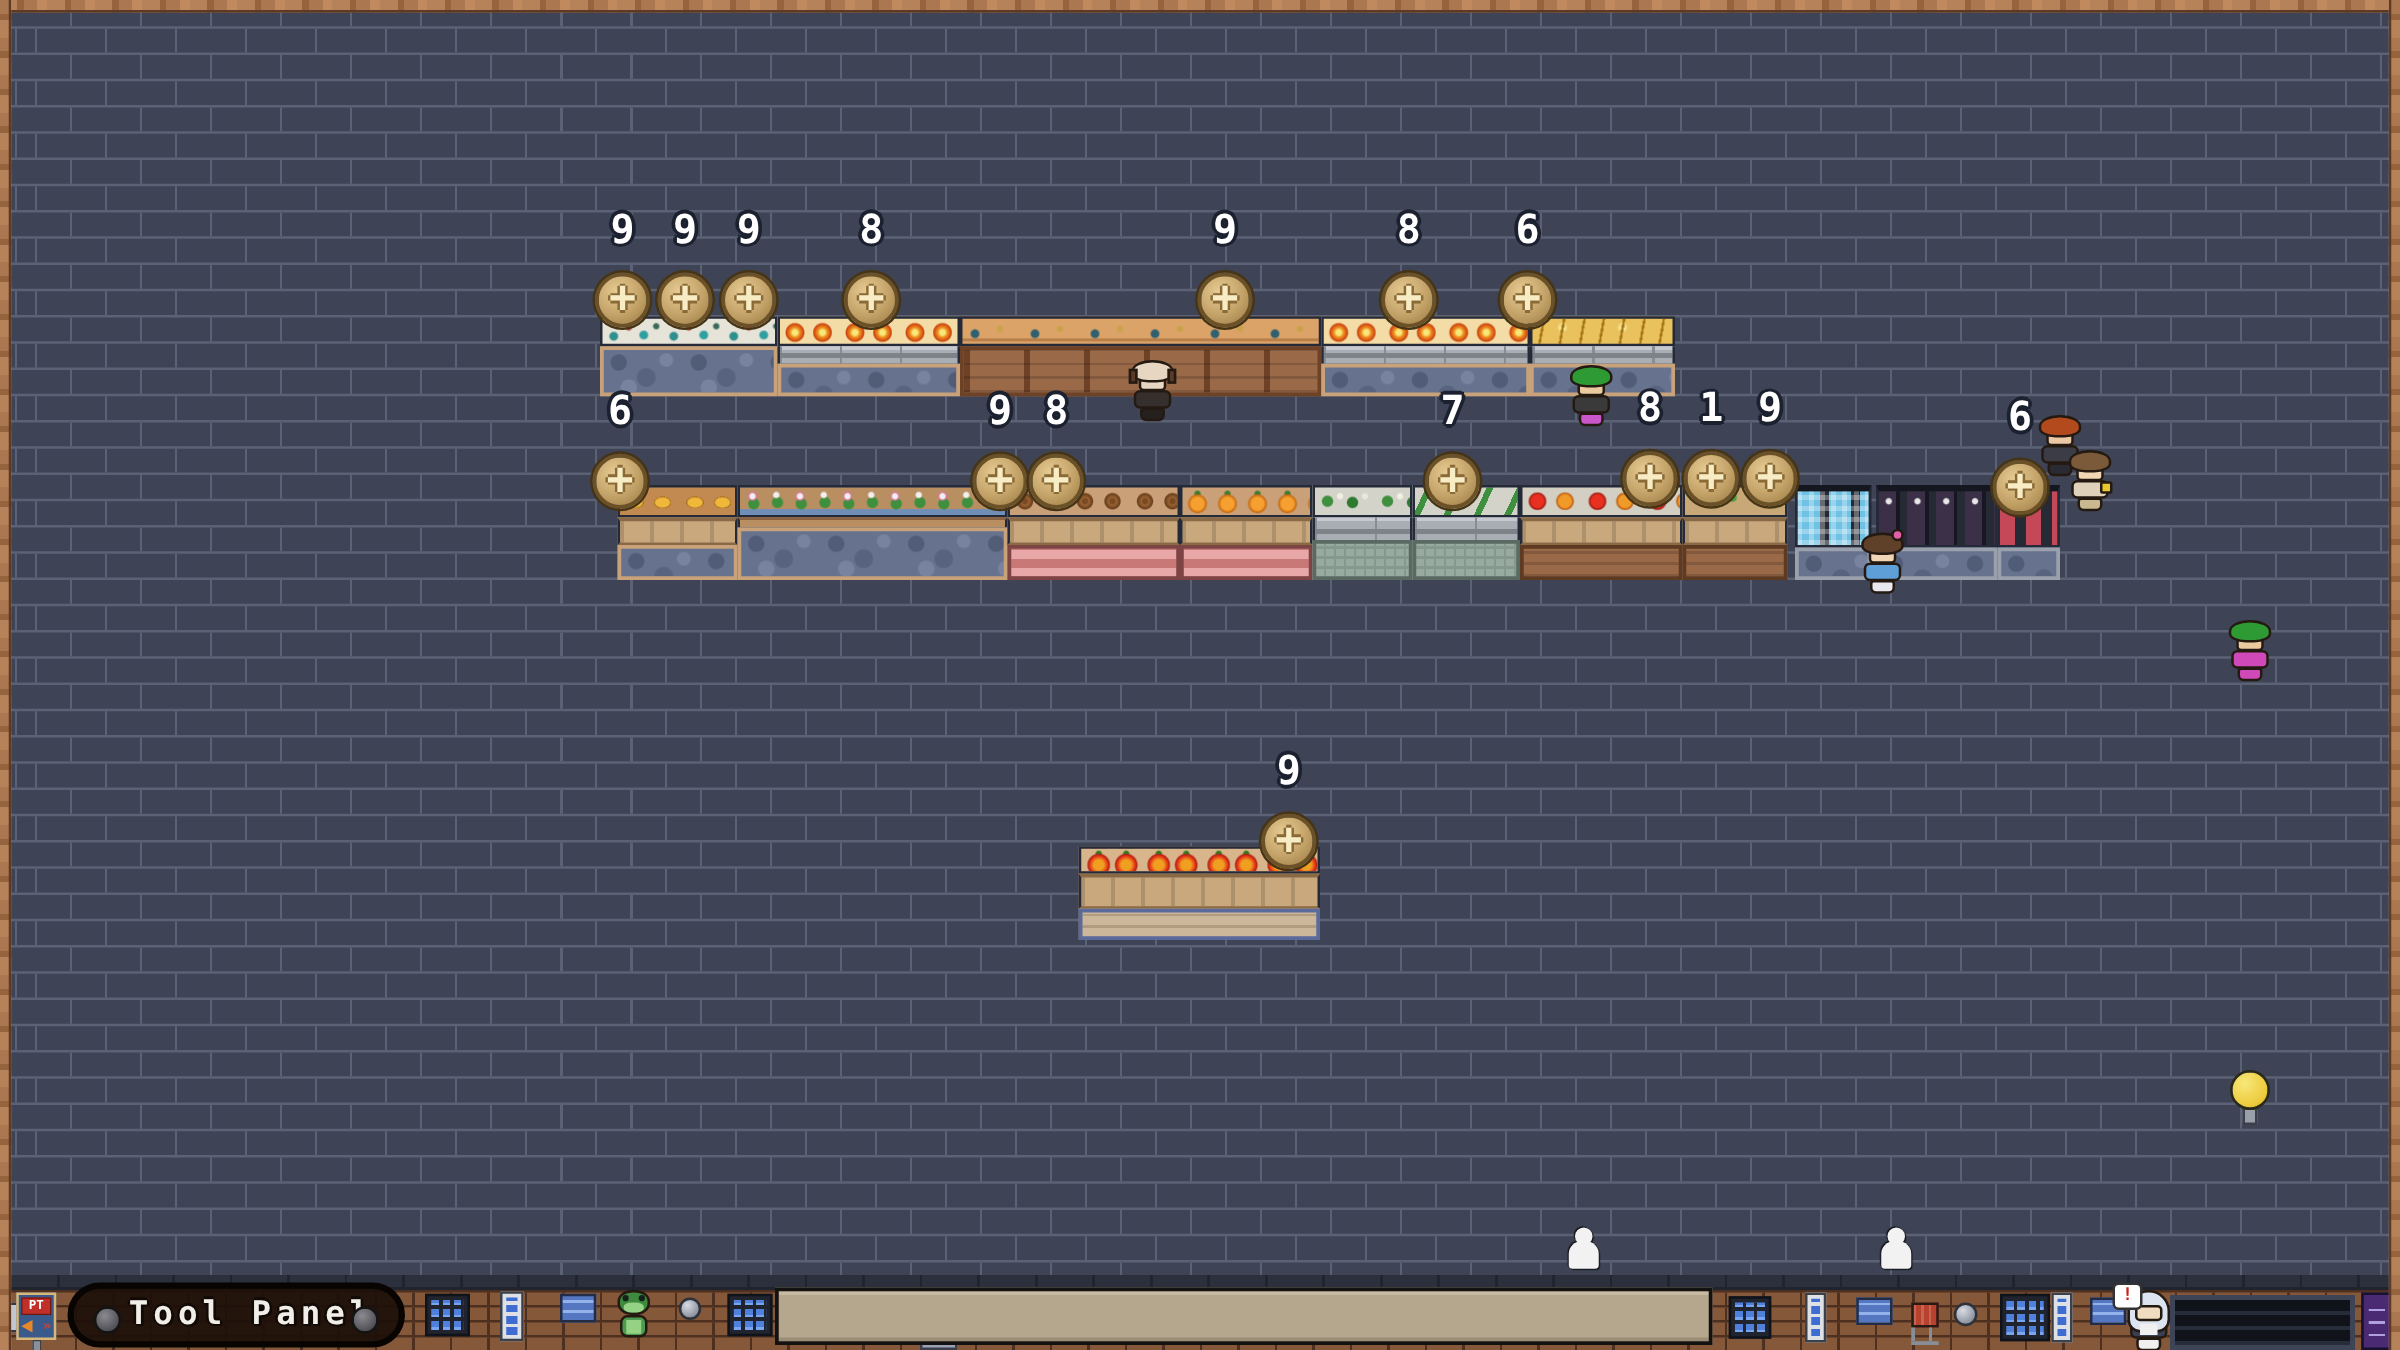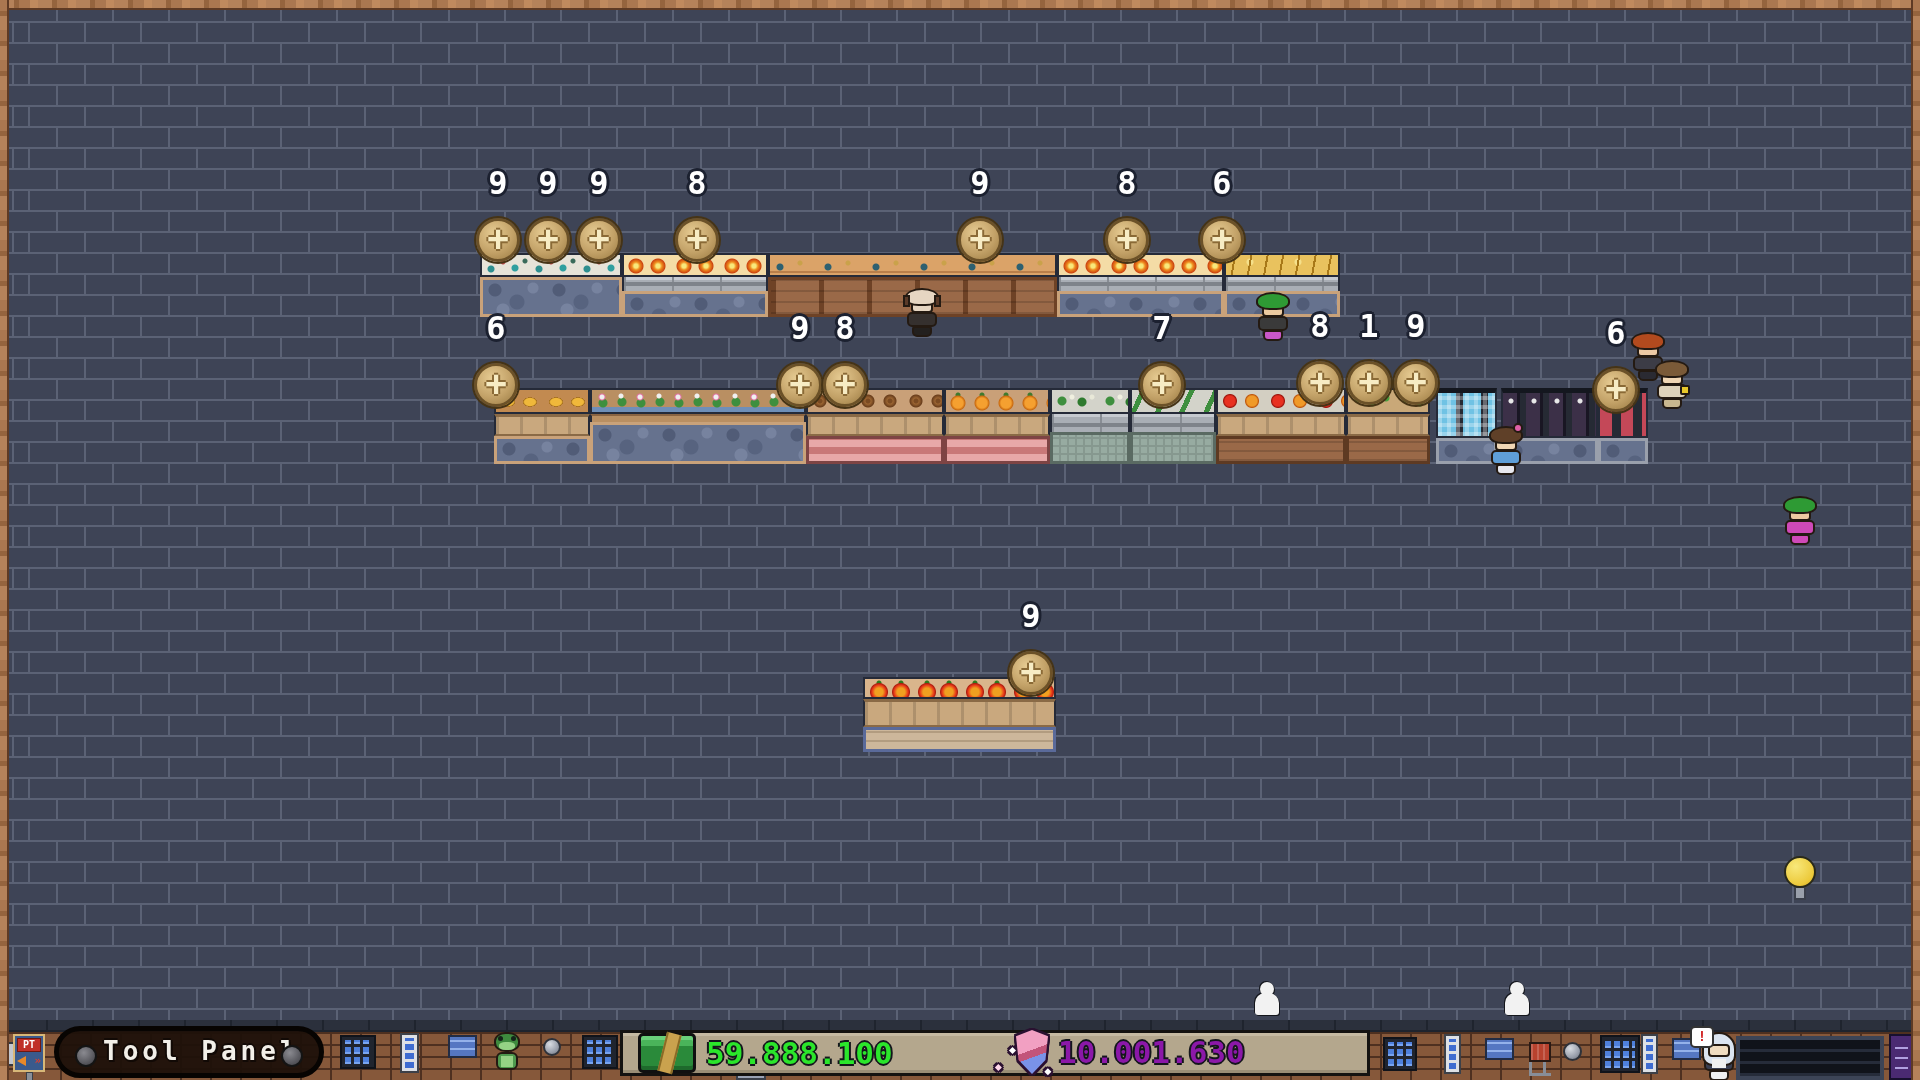--- a/index.html
+++ b/index.html
@@ -508,32 +508,21 @@
   <div id="planks"></div>
   <div id="wallbricks">
       <div class="wbrick-row" style="top: 0px; background: repeating-linear-gradient(90deg, rgb(78, 48, 32) 0px, rgb(78, 48, 32) 2px, transparent 2px, transparent 30px) rgb(134, 88, 58);"></div>
       <div class="wbrick-row" style="top: 12px; background: repeating-linear-gradient(90deg, rgb(78, 48, 32) 0px, rgb(78, 48, 32) 2px, transparent 2px, transparent 30px) rgb(134, 88, 58);"></div>
       <div class="wbrick-row" style="top: 24px; background: repeating-linear-gradient(90deg, rgb(78, 48, 32) 0px, rgb(78, 48, 32) 2px, transparent 2px, transparent 30px) rgb(134, 88, 58);"></div>
       <div class="wbrick-row" style="top: 36px; background: repeating-linear-gradient(90deg, rgb(78, 48, 32) 0px, rgb(78, 48, 32) 2px, transparent 2px, transparent 30px) rgb(134, 88, 58);"></div>
     </div>
 
   <div id="beige-panel"></div>
 
-  <div id="money-group">
-    <div id="money-icon"></div>
-    <span id="money-value" class="hud-value" style="color: rgb(43, 229, 43);">59.888.100</span>
-  </div>
-
-  <div id="gem-group">
-    <div id="gem-icon">
-      <div class="shield"></div>
-      <div class="spark"></div>
-    </div>
-    <span id="gem-value" class="hud-value" style="color: rgb(139, 24, 168);">10.001.630</span>
-  </div>
+
 
   <div id="tool-capsule">
     <div id="cap-btn-left" class="cap-btn"></div>
     <div id="tool-label">Tool Panel</div>
     <div id="cap-btn-right" class="cap-btn"></div>
   </div>
 
   <div id="pt-sign">
     <div id="pt-box">PT</div>
     <div id="pt-row">

